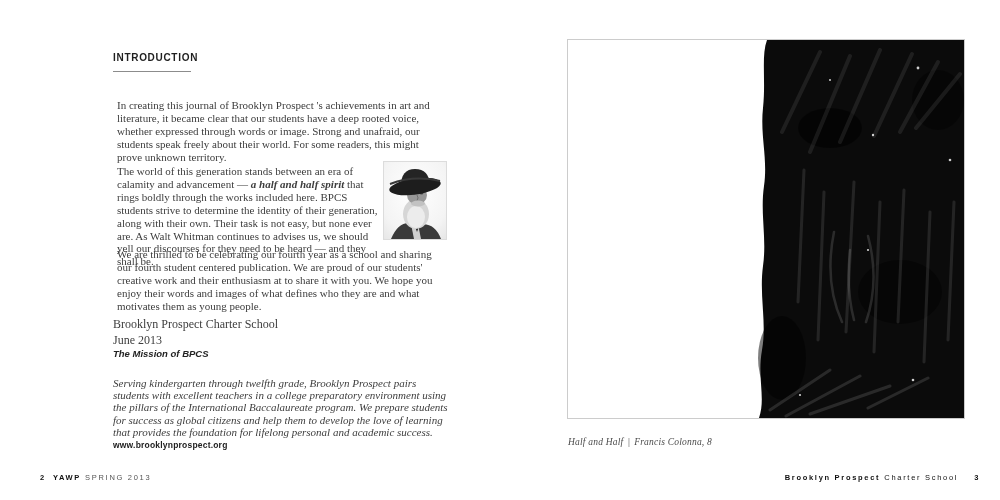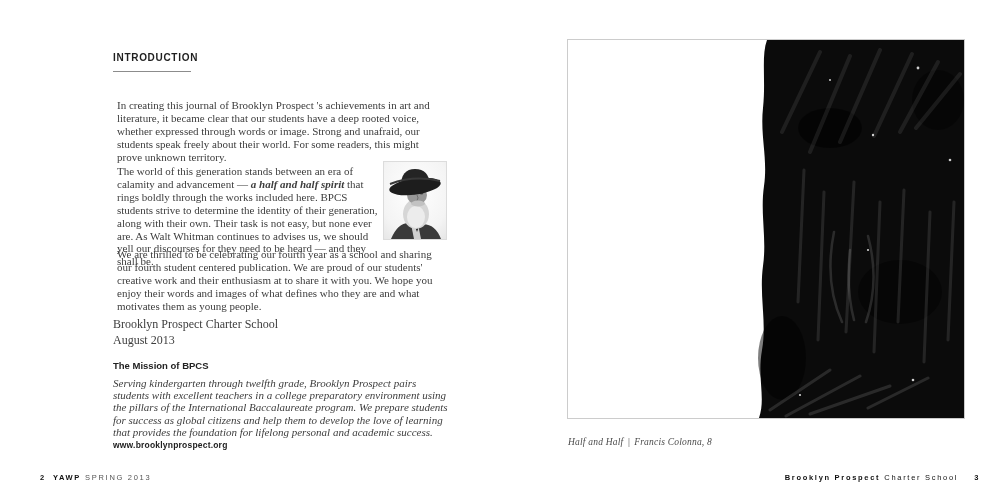--- a/index.html
+++ b/index.html
@@ -110,24 +110,24 @@
         <path d="M17,24 Q17,7 31,7 Q45,7 46,23 Z" fill="#242424"></path>
         <ellipse cx="31" cy="24.5" rx="26" ry="8" fill="#1d1d1d" transform="rotate(-8 31 24.5)"></ellipse>
         <path d="M6,22 Q30,13 56,19" stroke="#383838" stroke-width="2" fill="none"></path>
       </svg>
     </div>
 
     <p class="abs body" style="left:113px; top:244px; width:332px;">We are thrilled to be celebrating our fourth year as a school and sharing our fourth student centered publication. We are proud of our students' creative work and their enthusiasm at to share it with you. We hope you enjoy their words and images of what defines who they are and what motivates them as young people.</p>
 
     <div class="abs signoff" style="left:113px; top:317px;">
       <div>Brooklyn Prospect Charter School</div>
-      <div>August 2013</div>
-    </div>
-
-    <h2 class="abs mission-heading" style="left:113px; top:360px;">The Mission of BPCS</h2>
+      <div>June 2013</div>
+    </div>
+
+    <h2 class="abs mission-heading" style="left:113px; top:348px;font-style:italic;">The Mission of BPCS</h2>
 
     <p class="abs mission-body" style="left:113px; top:377px; width:336px;">Serving kindergarten through twelfth grade, Brooklyn Prospect pairs students with excellent teachers in a college preparatory environment using the pillars of the International Baccalaureate program. We prepare students for success as global citizens and help them to develop the love of learning that provides the foundation for lifelong personal and academic success.</p>
 
     <div class="abs website" style="left:113px; top:440px;">www.brooklynprospect.org</div>
   </section>
 
   <section>
 
     <div class="abs art-frame" style="left:567px; top:39px;">
       <svg width="396" height="378" viewBox="0 0 396 378">

